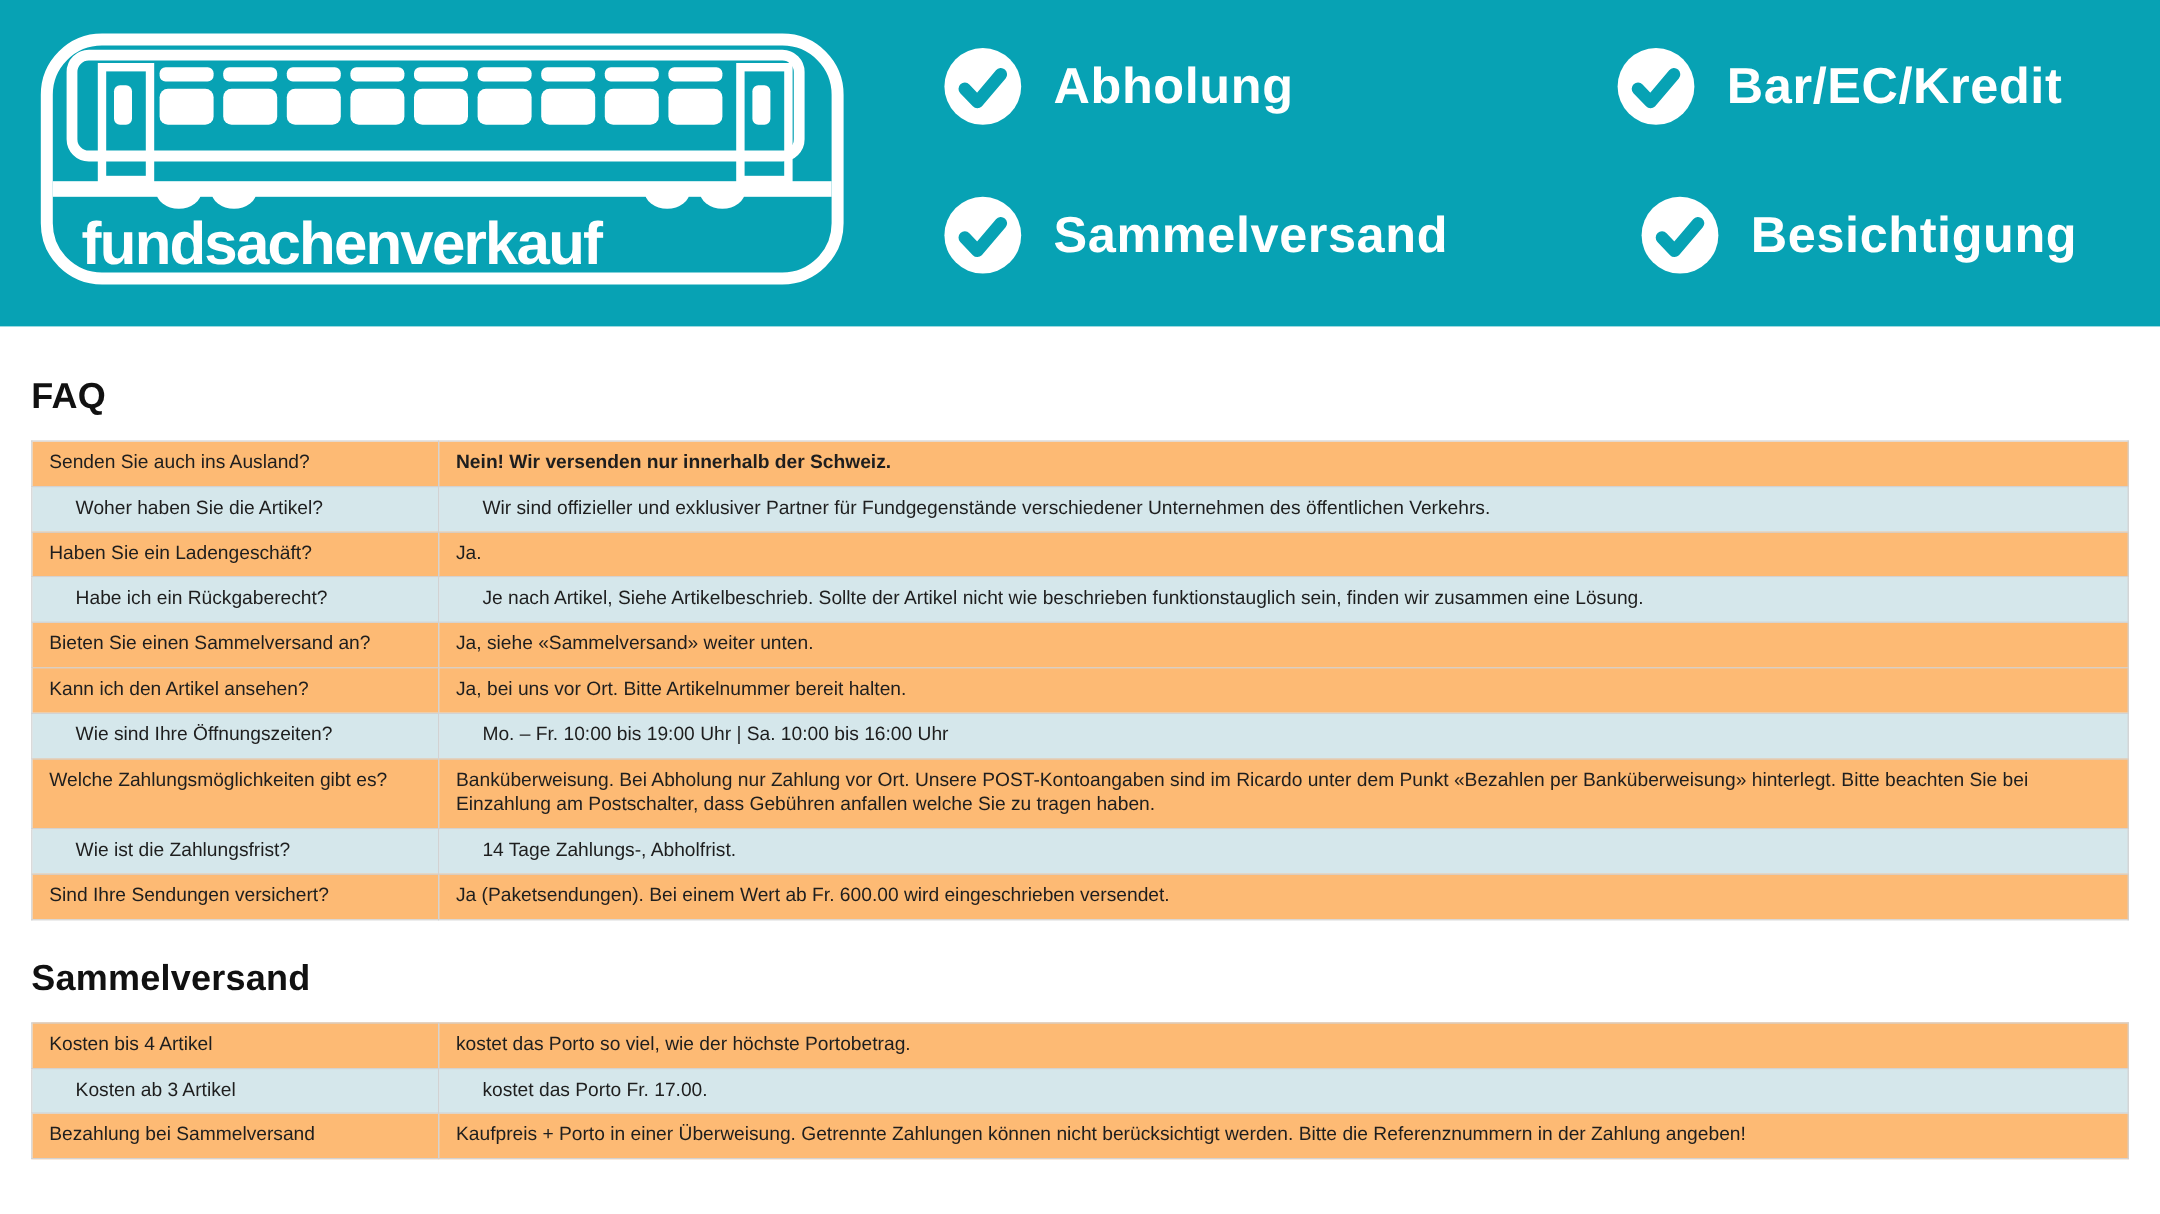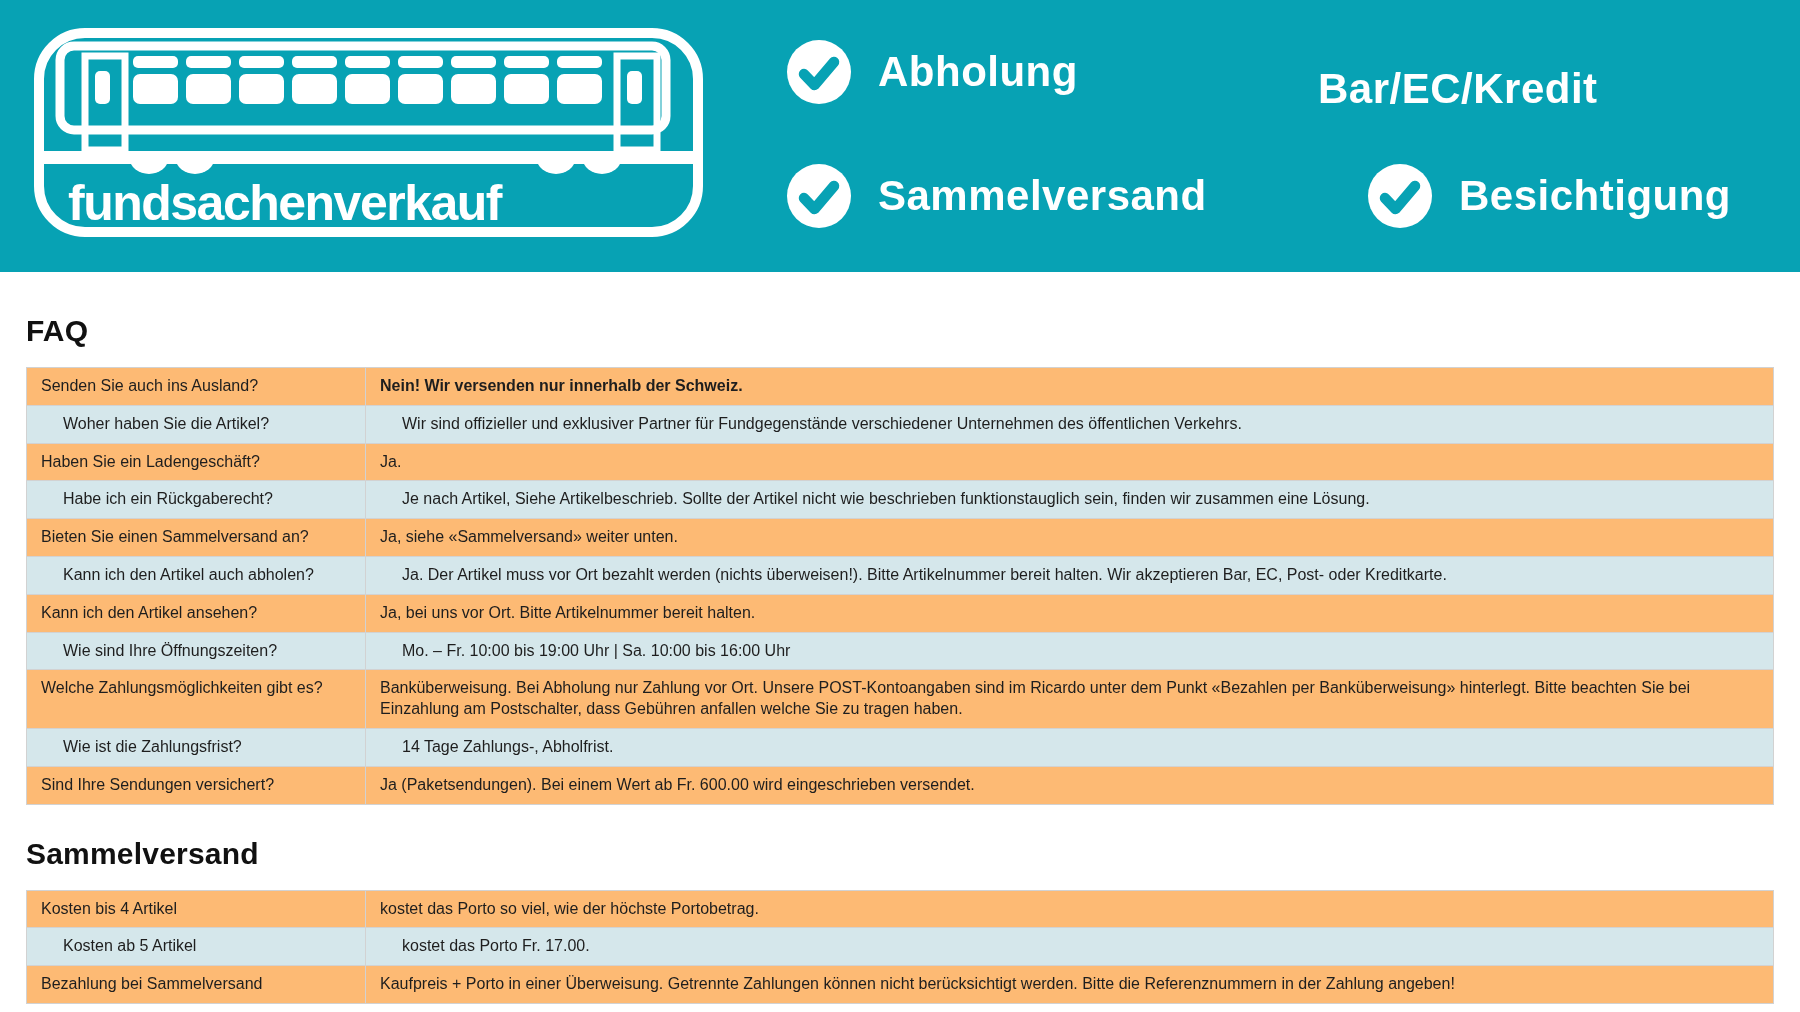--- a/index.html
+++ b/index.html
@@ -10,21 +10,21 @@
   }
   
   .header{position:relative;width:1800px;height:272px;background:var(--teal);}
   .logo{position:absolute;left:32px;top:26px;width:673px;height:213px;}
   .features{position:absolute;inset:0;}
   .feature{position:absolute;display:flex;align-items:center;gap:26px;height:66px;}
   .feature .label{
     color:#ffffff;font-size:42px;font-weight:bold;letter-spacing:.5px;white-space:nowrap;
   }
   .f-pos-0{left:786px;top:39px;}
-  .f-pos-1{left:1318px;top:39px;flex-direction:column;}
+  .f-pos-1{left:1347px;top:39px;}
   .f-pos-2{left:786px;top:163px;}
   .f-pos-3{left:1367px;top:163px;}
   
   main{padding:0 26px;}
   h2.section-title{
     font-size:30px;font-weight:bold;color:#111;margin:42px 0 19px 0;letter-spacing:.2px;
   }
   h2.section-title.second{margin-top:32px;}
   table.info{width:100%;border-collapse:collapse;}
   table.info td{
@@ -136,24 +136,20 @@
           <td class="a">Ja.</td>
         </tr>
         <tr class="alt">
           <td class="q">Habe ich ein Rückgaberecht?</td>
           <td class="a">Je nach Artikel, Siehe Artikelbeschrieb. Sollte der Artikel nicht wie beschrieben funktionstauglich sein, finden wir zusammen eine Lösung.</td>
         </tr>
         <tr>
           <td class="q">Bieten Sie einen Sammelversand an?</td>
           <td class="a">Ja, siehe «Sammelversand» weiter unten.</td>
         </tr>
-        <tr class="alt">
-          <td class="q">Kann ich den Artikel auch abholen?</td>
-          <td class="a">Ja. Der Artikel muss vor Ort bezahlt werden (nichts überweisen!). Bitte Artikelnummer bereit halten. Wir akzeptieren Bar, EC, Post- oder Kreditkarte.</td>
-        </tr>
         <tr>
           <td class="q">Kann ich den Artikel ansehen?</td>
           <td class="a">Ja, bei uns vor Ort. Bitte Artikelnummer bereit halten.</td>
         </tr>
         <tr class="alt">
           <td class="q">Wie sind Ihre Öffnungszeiten?</td>
           <td class="a">Mo. – Fr. 10:00 bis 19:00 Uhr | Sa. 10:00 bis 16:00 Uhr</td>
         </tr>
         <tr>
           <td class="q">Welche Zahlungsmöglichkeiten gibt es?</td>
@@ -171,21 +167,21 @@
   </table>
 
   <h2 class="section-title second">Sammelversand</h2>
   <table class="info">
     <tbody id="sv-body">
         <tr>
           <td class="q">Kosten bis 4 Artikel</td>
           <td class="a">kostet das Porto so viel, wie der höchste Portobetrag.</td>
         </tr>
         <tr class="alt">
-          <td class="q">Kosten ab 5 Artikel</td>
+          <td class="q">Kosten ab 3 Artikel</td>
           <td class="a">kostet das Porto Fr. 17.00.</td>
         </tr>
         <tr>
           <td class="q">Bezahlung bei Sammelversand</td>
           <td class="a">Kaufpreis + Porto in einer Überweisung. Getrennte Zahlungen können nicht berücksichtigt werden. Bitte die Referenznummern in der Zahlung angeben!</td>
         </tr>
       </tbody>
   </table>
 </main>
 

